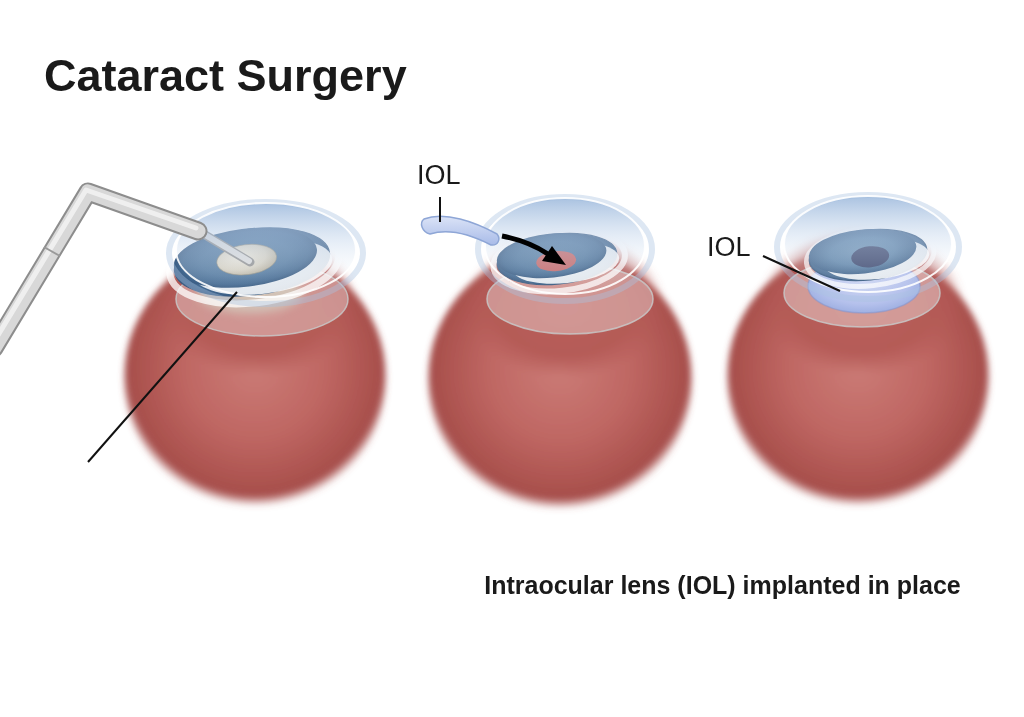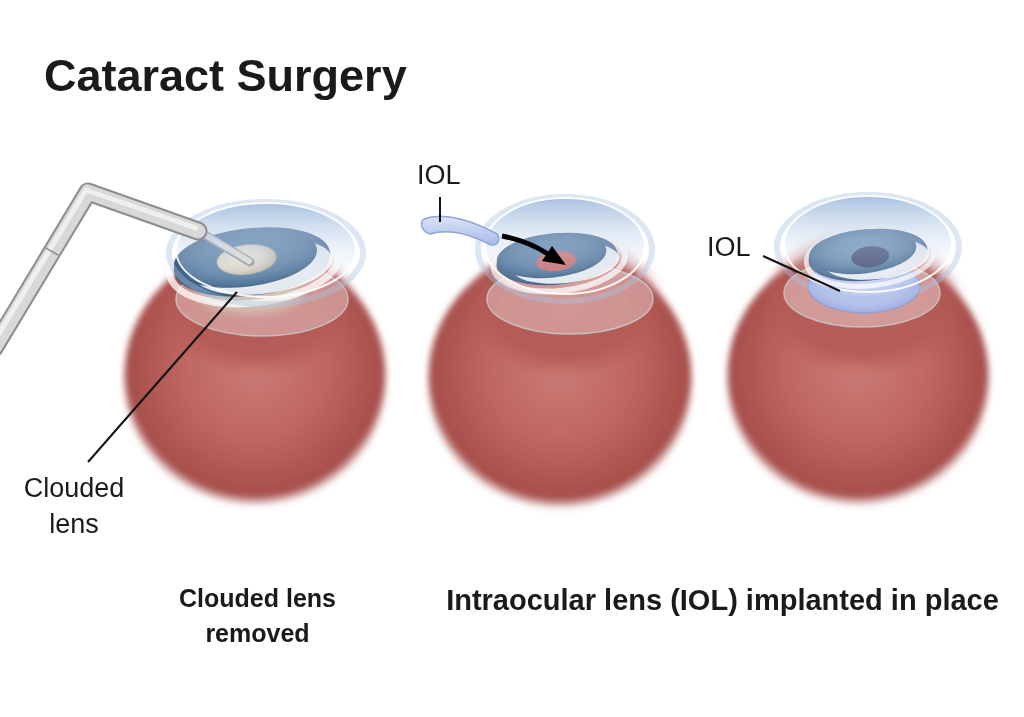--- a/index.html
+++ b/index.html
@@ -31,21 +31,21 @@
   }
   .callout-iol-mid{left:417px;top:160px;font-size:27px;}
   .callout-iol-right{left:707px;top:232px;font-size:27px;}
   .caption{
     position:absolute;font-weight:700;color:var(--text);text-align:center;
   }
   .caption-left{
     left:160px;top:581px;width:195px;font-size:25px;line-height:1.4;
   }
   .caption-right{
-    left:440px;top:584px;width:565px;font-size:29px;
+    left:440px;top:571px;width:565px;font-size:25px;
   }
 </style>
 </head>
 <body>
 
 <div class="stage">
 
   <svg class="figure" width="1024" height="717" viewBox="0 0 1024 717">
     <defs>
       <radialGradient id="gSclera" cx="0.5" cy="0.46" r="0.53">
@@ -167,19 +167,17 @@
         <ellipse cx="870" cy="257" rx="19" ry="10.5" fill="#3e4a71"></ellipse>
       </g>
       <ellipse cx="868" cy="247" rx="91" ry="52" fill="none" stroke="rgba(170,195,225,0.4)" stroke-width="6"></ellipse>
       <ellipse cx="868" cy="244" rx="84" ry="48" fill="url(#gCornea)" stroke="rgba(255,255,255,0.9)" stroke-width="2"></ellipse>
     </g>
     <line x1="763" y1="256" x2="840" y2="291" stroke="#111111" stroke-width="2"></line>
   </svg>
 
   <h1 class="title">Cataract Surgery</h1>
 
-  <div class="callout callout-clouded">Clouded lens</div>
   <div class="callout callout-iol-mid">IOL</div>
   <div class="callout callout-iol-right">IOL</div>
 
-  <div class="caption caption-left">Clouded lens removed</div>
   <div class="caption caption-right">Intraocular lens (IOL) implanted in place</div>
 </div>
 
 </body></html>

